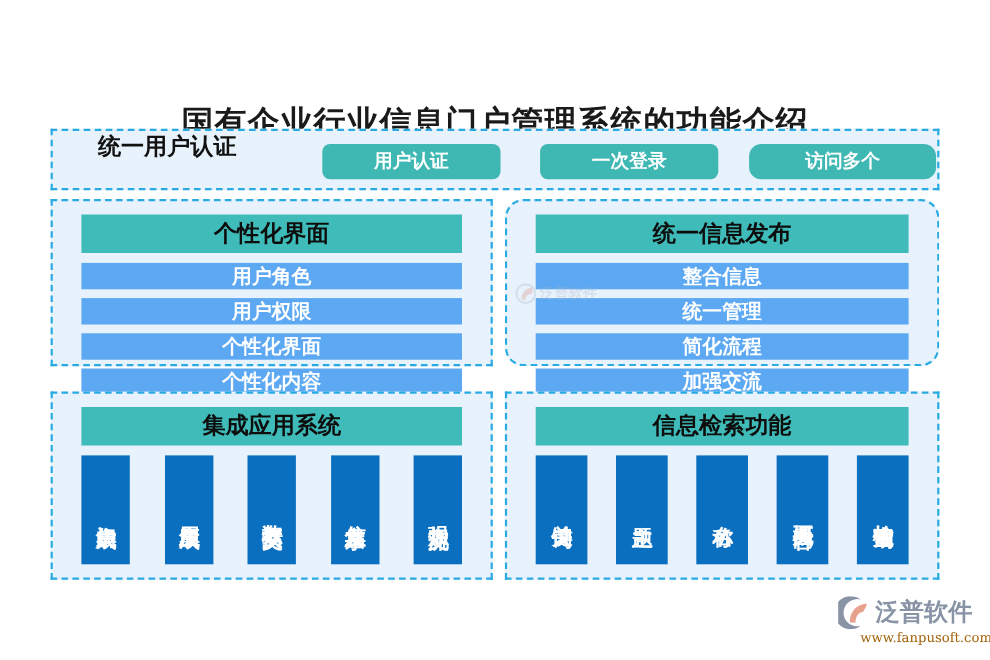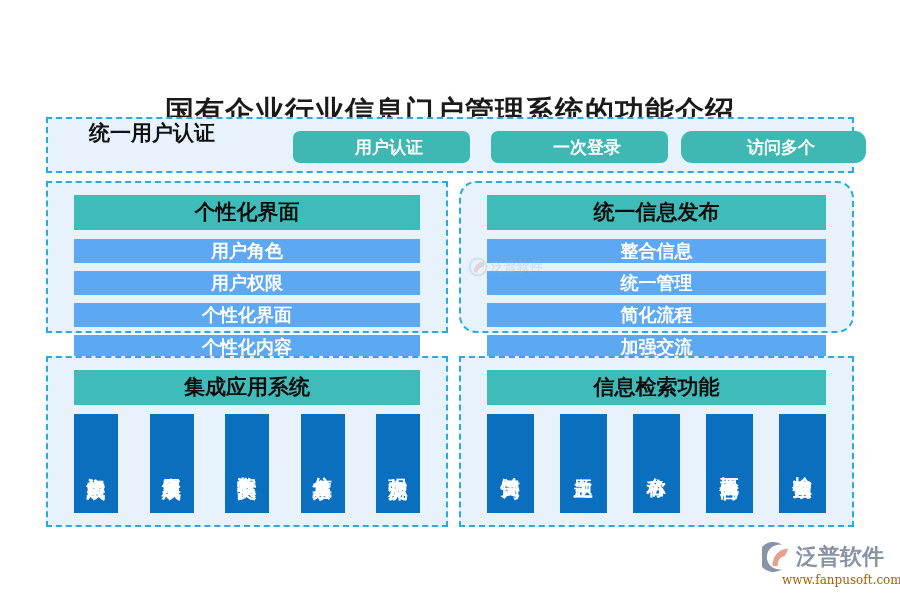--- a/index.html
+++ b/index.html
@@ -60,21 +60,20 @@
   .pill {
     height: 32px;
     line-height: 32px;
     background: #3fb8b4;
     border-radius: 7px;
     color: #ffffff;
     font-size: 17px;
     font-weight: bold;
     text-align: center;
     white-space: nowrap;
-    padding-left: 15px;
   }
   .pill-1 { position: absolute; left: 245px; top: 12px; width: 162px; }
   .pill-2 { position: absolute; left: 443px; top: 12px; width: 162px; }
   .pill-3 { position: absolute; left: 633px; top: 12px; width: 170px; border-radius: 11px; }
 
   
   .panel {
     position: absolute;
     box-sizing: border-box;
     background: #e8f2fc;

